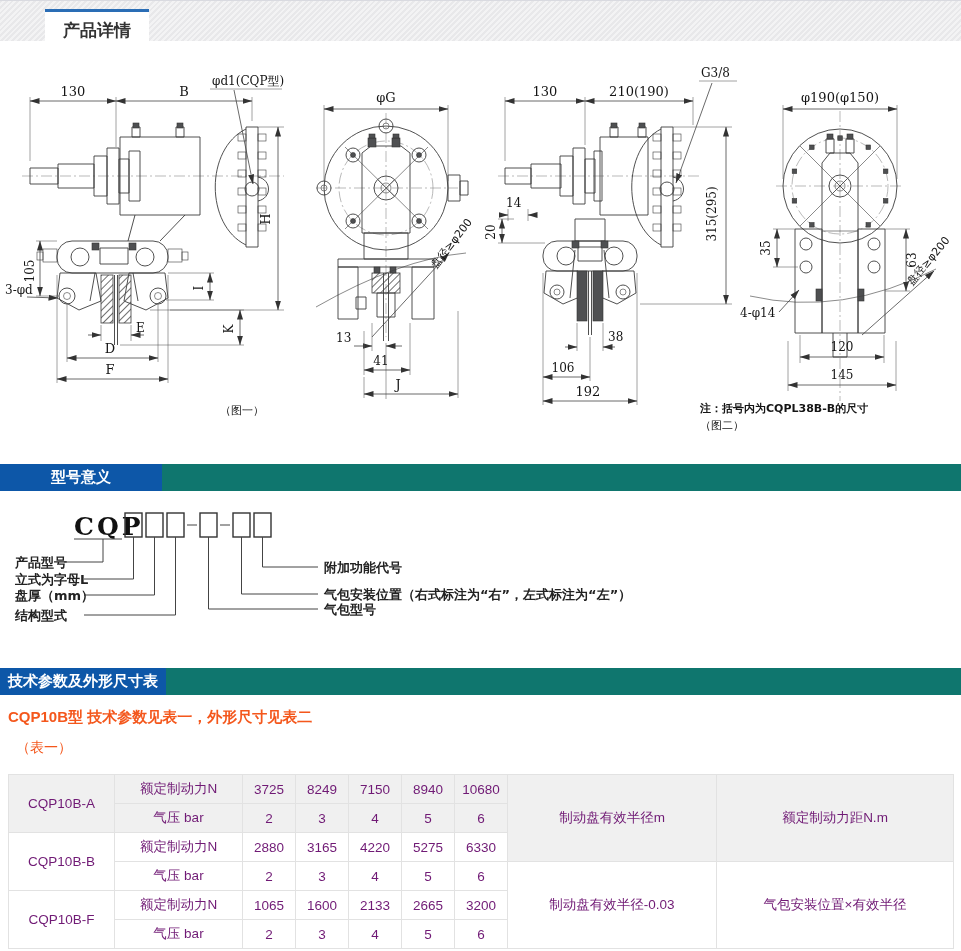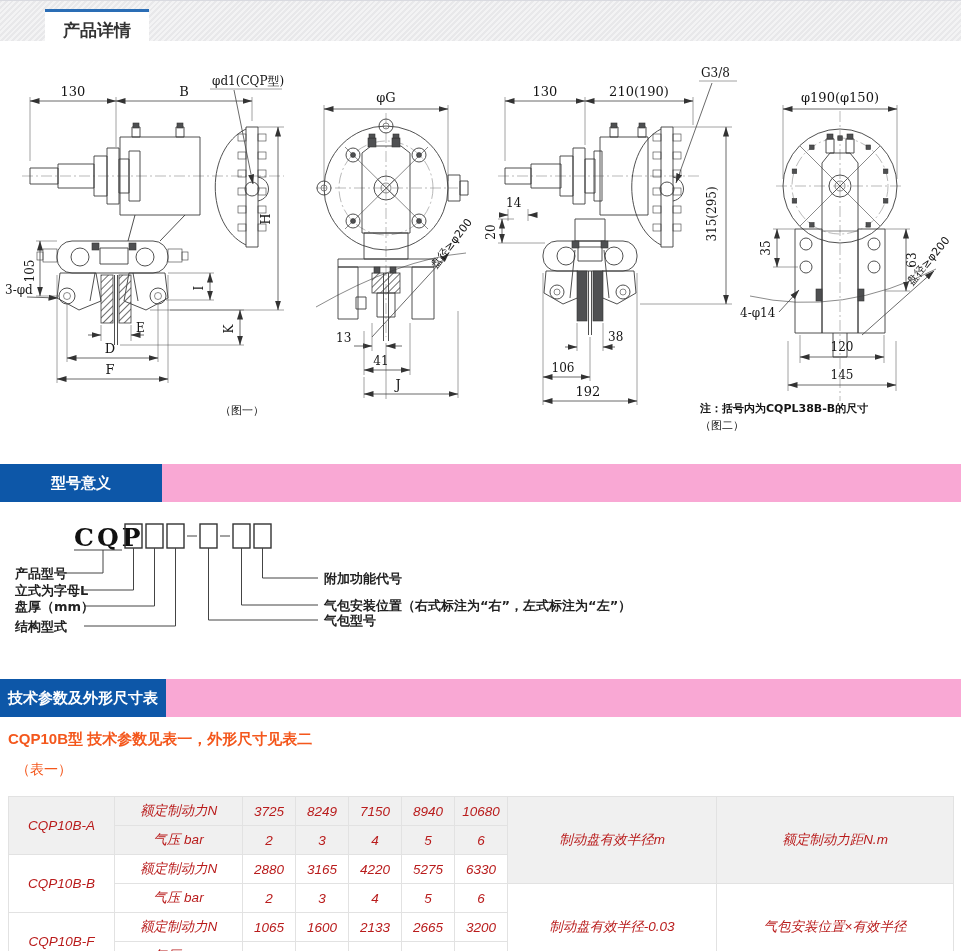--- a/index.html
+++ b/index.html
@@ -14,34 +14,34 @@
   .lt{fill:none;stroke:#3c3c3c;stroke-width:0.6;}
   .cl{fill:none;stroke:#8a8a8a;stroke-width:0.6;stroke-dasharray:11 3 2 3;}
   .dim{fill:none;stroke:#444;stroke-width:0.8;}
   .ext{fill:none;stroke:#555;stroke-width:0.55;}
   .dk{fill:#4f5052;stroke:#333;stroke-width:0.6;}
   .hb{fill:url(#hp);stroke:#3c3c3c;stroke-width:0.8;}
   .dimtxt{font-family:"DejaVu Serif",serif;font-size:13px;fill:#151515;}
   .dimtxt.sm{font-size:12px;}
   .cjk{font-family:"DejaVu Sans",sans-serif;font-size:11px;fill:#151515;}
   
-  .bar{display:flex;height:38px;background:#f9a8d4;}
+  .bar{display:flex;height:27px;background:#0f766e;}
   .bar .blue{min-width:162px;box-sizing:border-box;background:#0d57a8;color:#fff;font-weight:bold;font-size:15px;display:flex;align-items:center;justify-content:center;padding:0 8px;}
   
   .modeldiag{width:961px;height:173px;}
   .mdlabel{font-family:"DejaVu Sans",sans-serif;font-size:13px;font-weight:bold;fill:#222;}
   .mdline{fill:none;stroke:#444;stroke-width:1;}
   .mdbox{fill:none;stroke:#333;stroke-width:1.4;}
   .cqp{font-family:"DejaVu Serif",serif;font-size:25px;font-weight:bold;fill:#111;letter-spacing:3px;}
   
   .pnote{margin:13px 4px 0 8px;font-size:15px;font-weight:bold;color:#f4571c;}
   .tbltag{margin:12px 0 0 16px;font-size:14px;color:#f4571c;}
   
   table.params{border-collapse:collapse;table-layout:fixed;width:945px;margin:17px 0 0 8px;}
-  table.params td{border:1px solid #e2e2e2;height:28px;text-align:center;font-size:13.5px;color:#b91c1c;padding:0 2px;overflow:hidden;white-space:nowrap;font-style:italic;}
+  table.params td{border:1px solid #e2e2e2;height:28px;text-align:center;font-size:13.5px;color:#701a75;padding:0 2px;overflow:hidden;white-space:nowrap;}
   td.shade{background:#f0f0f0;}
 </style>
 </head>
 <body>
 
 
 
 
 <div class="tabstrip">
   <div class="tab">

